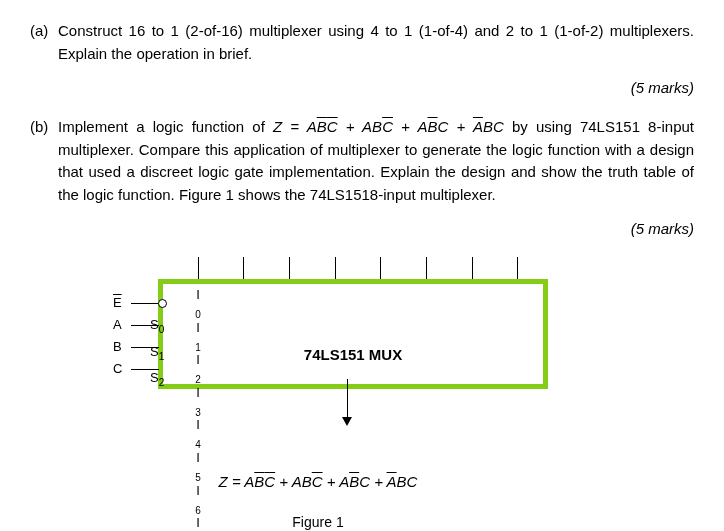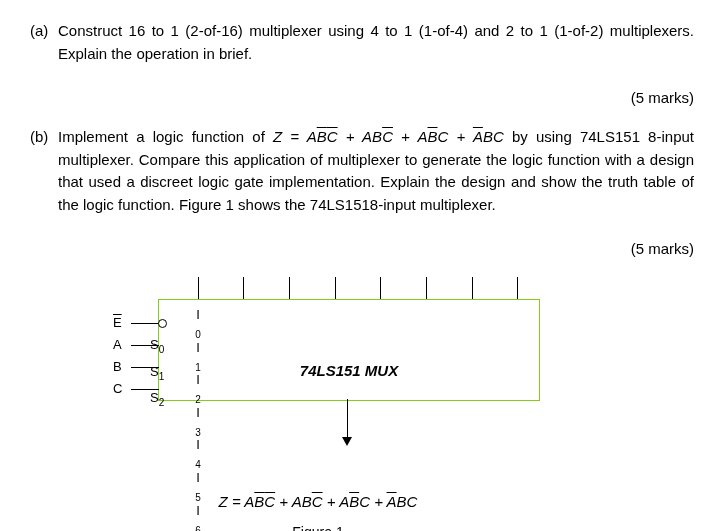--- a/index.html
+++ b/index.html
@@ -22,22 +22,23 @@
     line-height: 1.5;
   }
   .q-label {
     flex: 0 0 28px;
   }
   .q-body {
     flex: 1;
   }
   .marks {
     text-align: right;
-    margin-top: 24px;
+    margin-top: 14px;
     margin-bottom: 14px;
+    font-style: italic;
   }
   .over { text-decoration: overline; }
   .eq { font-style: italic; }
 
   .fig-wrap {
     margin-top: 18px;
     margin-left: 28px;
   }
   .mux-area {
     position: relative;
@@ -64,23 +65,22 @@
     height: 22px;
     background: #000;
   }
 
   .box {
     position: absolute;
     top: 22px;
     left: 100px;
     width: 380px;
     height: 100px;
-    border: 1px solid #84cc16;
+    border: 5px solid #84cc16;
     background: #fff;
-    font-style: italic;
   }
   .labels-top {
     position: absolute;
     top: 30px;
     left: 130px;
     width: 340px;
     display: flex;
     justify-content: space-between;
     font-size: 13px;
     flex-direction: column;
@@ -148,21 +148,21 @@
   .out-eq {
     margin-top: 16px;
     text-align: center;
     width: 520px;
     font-style: italic;
     font-size: 15px;
   }
   .fig-cap {
     text-align: center;
     width: 520px;
-    margin-top: 14px;
+    margin-top: 24px;
     font-size: 14px;
   }
 </style>
 </head>
 <body>
 
 <div class="question">
   <div class="q-row">
     <div class="q-label">(a)</div>
     <div class="q-body">Construct 16 to 1 (2-of-16) multiplexer using 4 to 1 (1-of-4) and 2 to 1 (1-of-2) multiplexers. Explain the operation in brief.</div>

